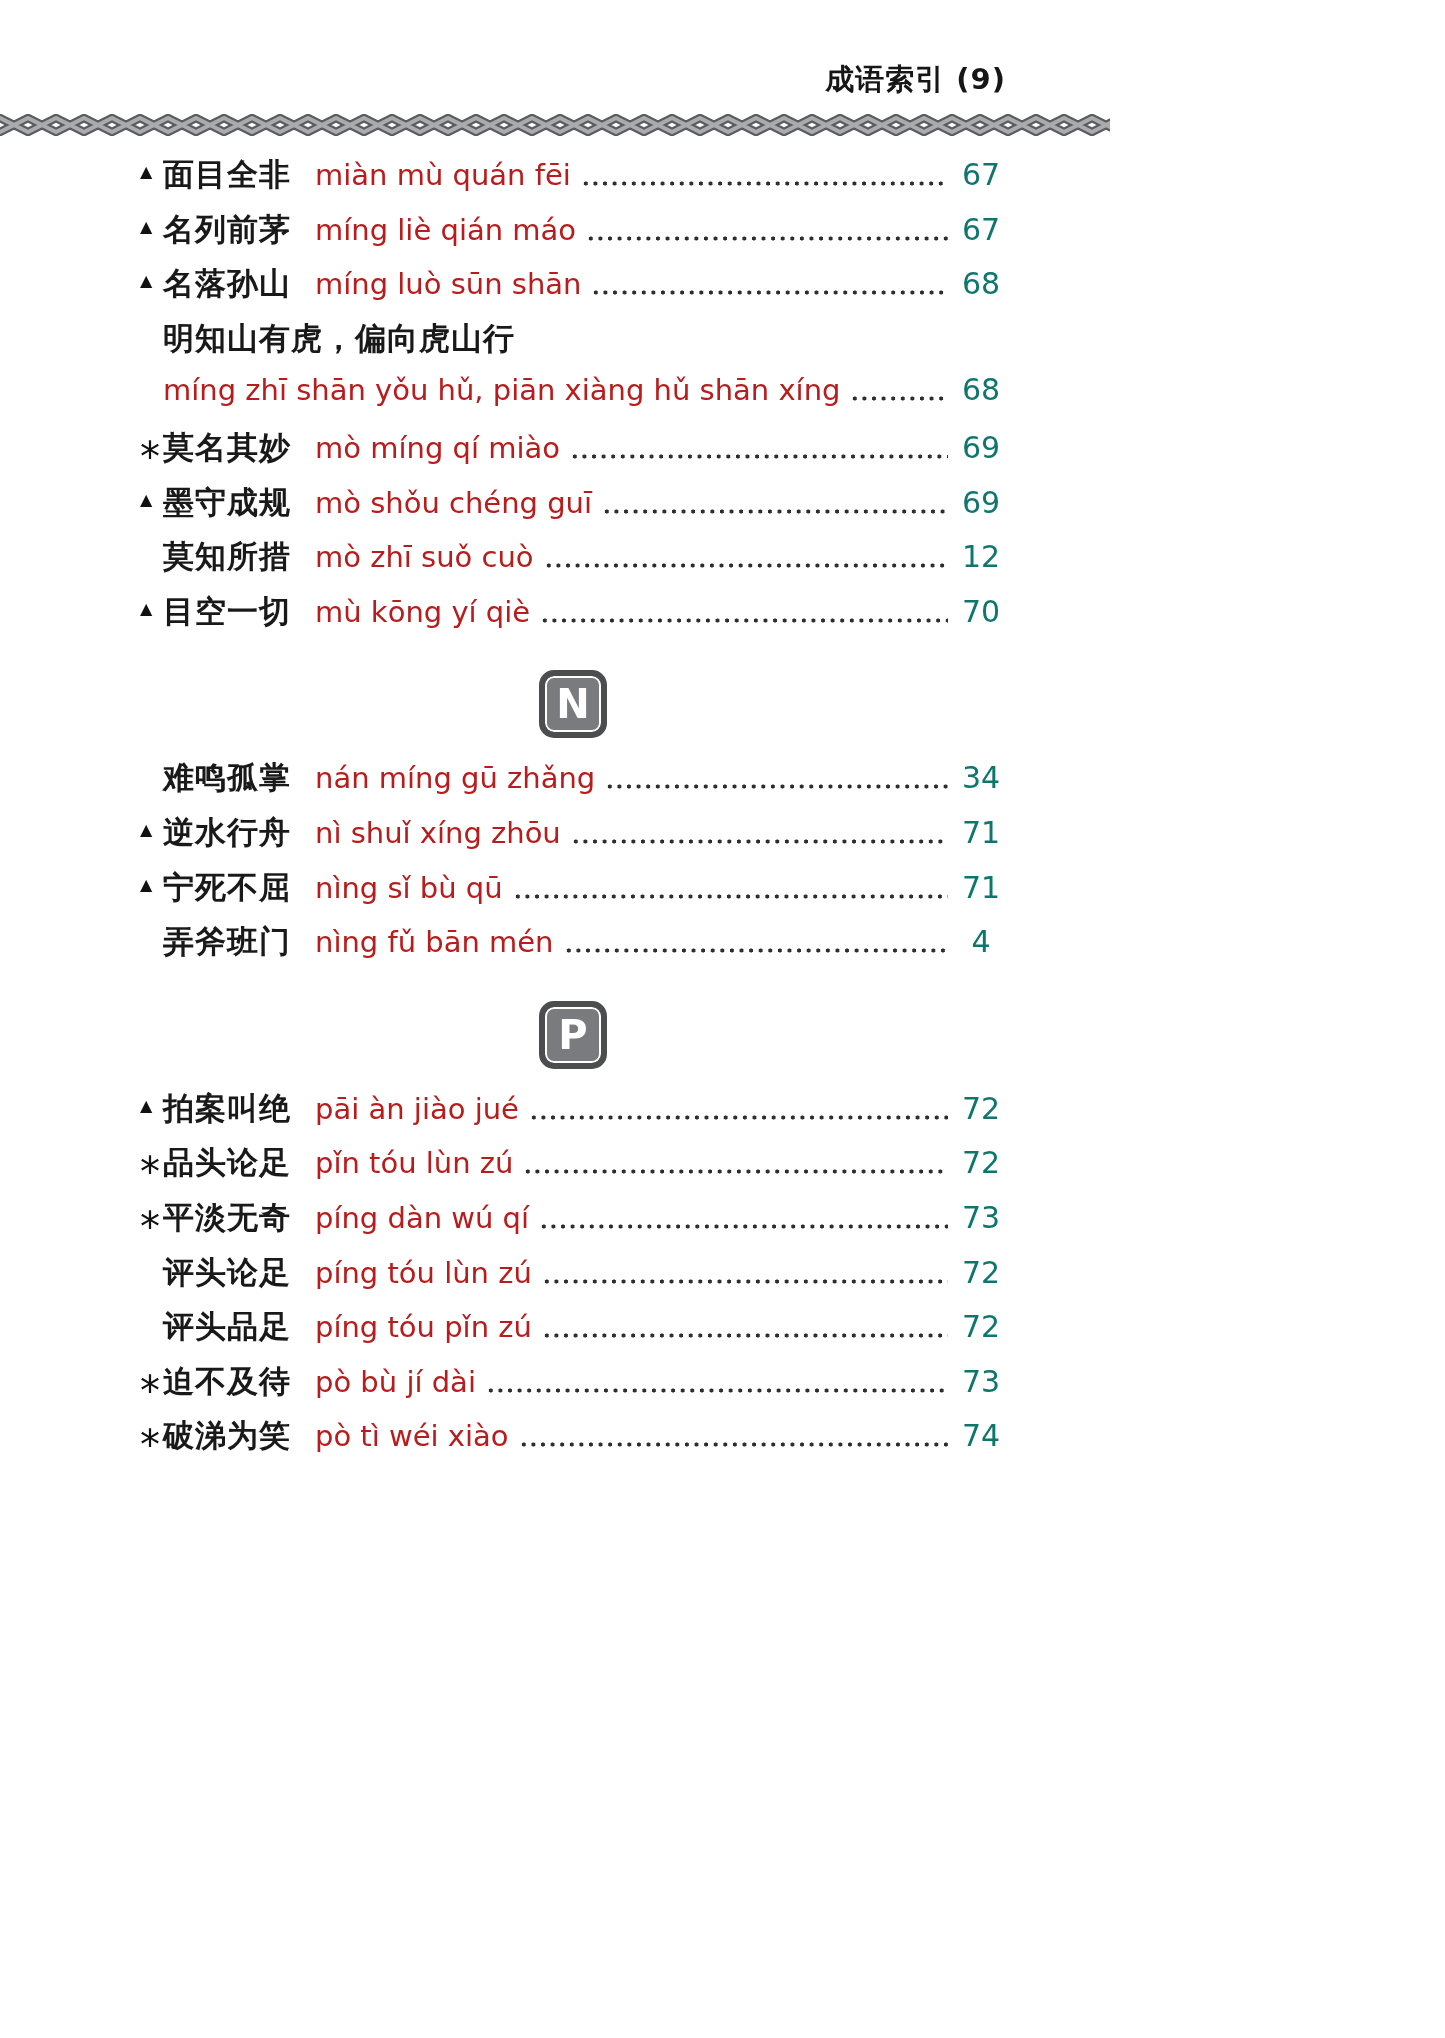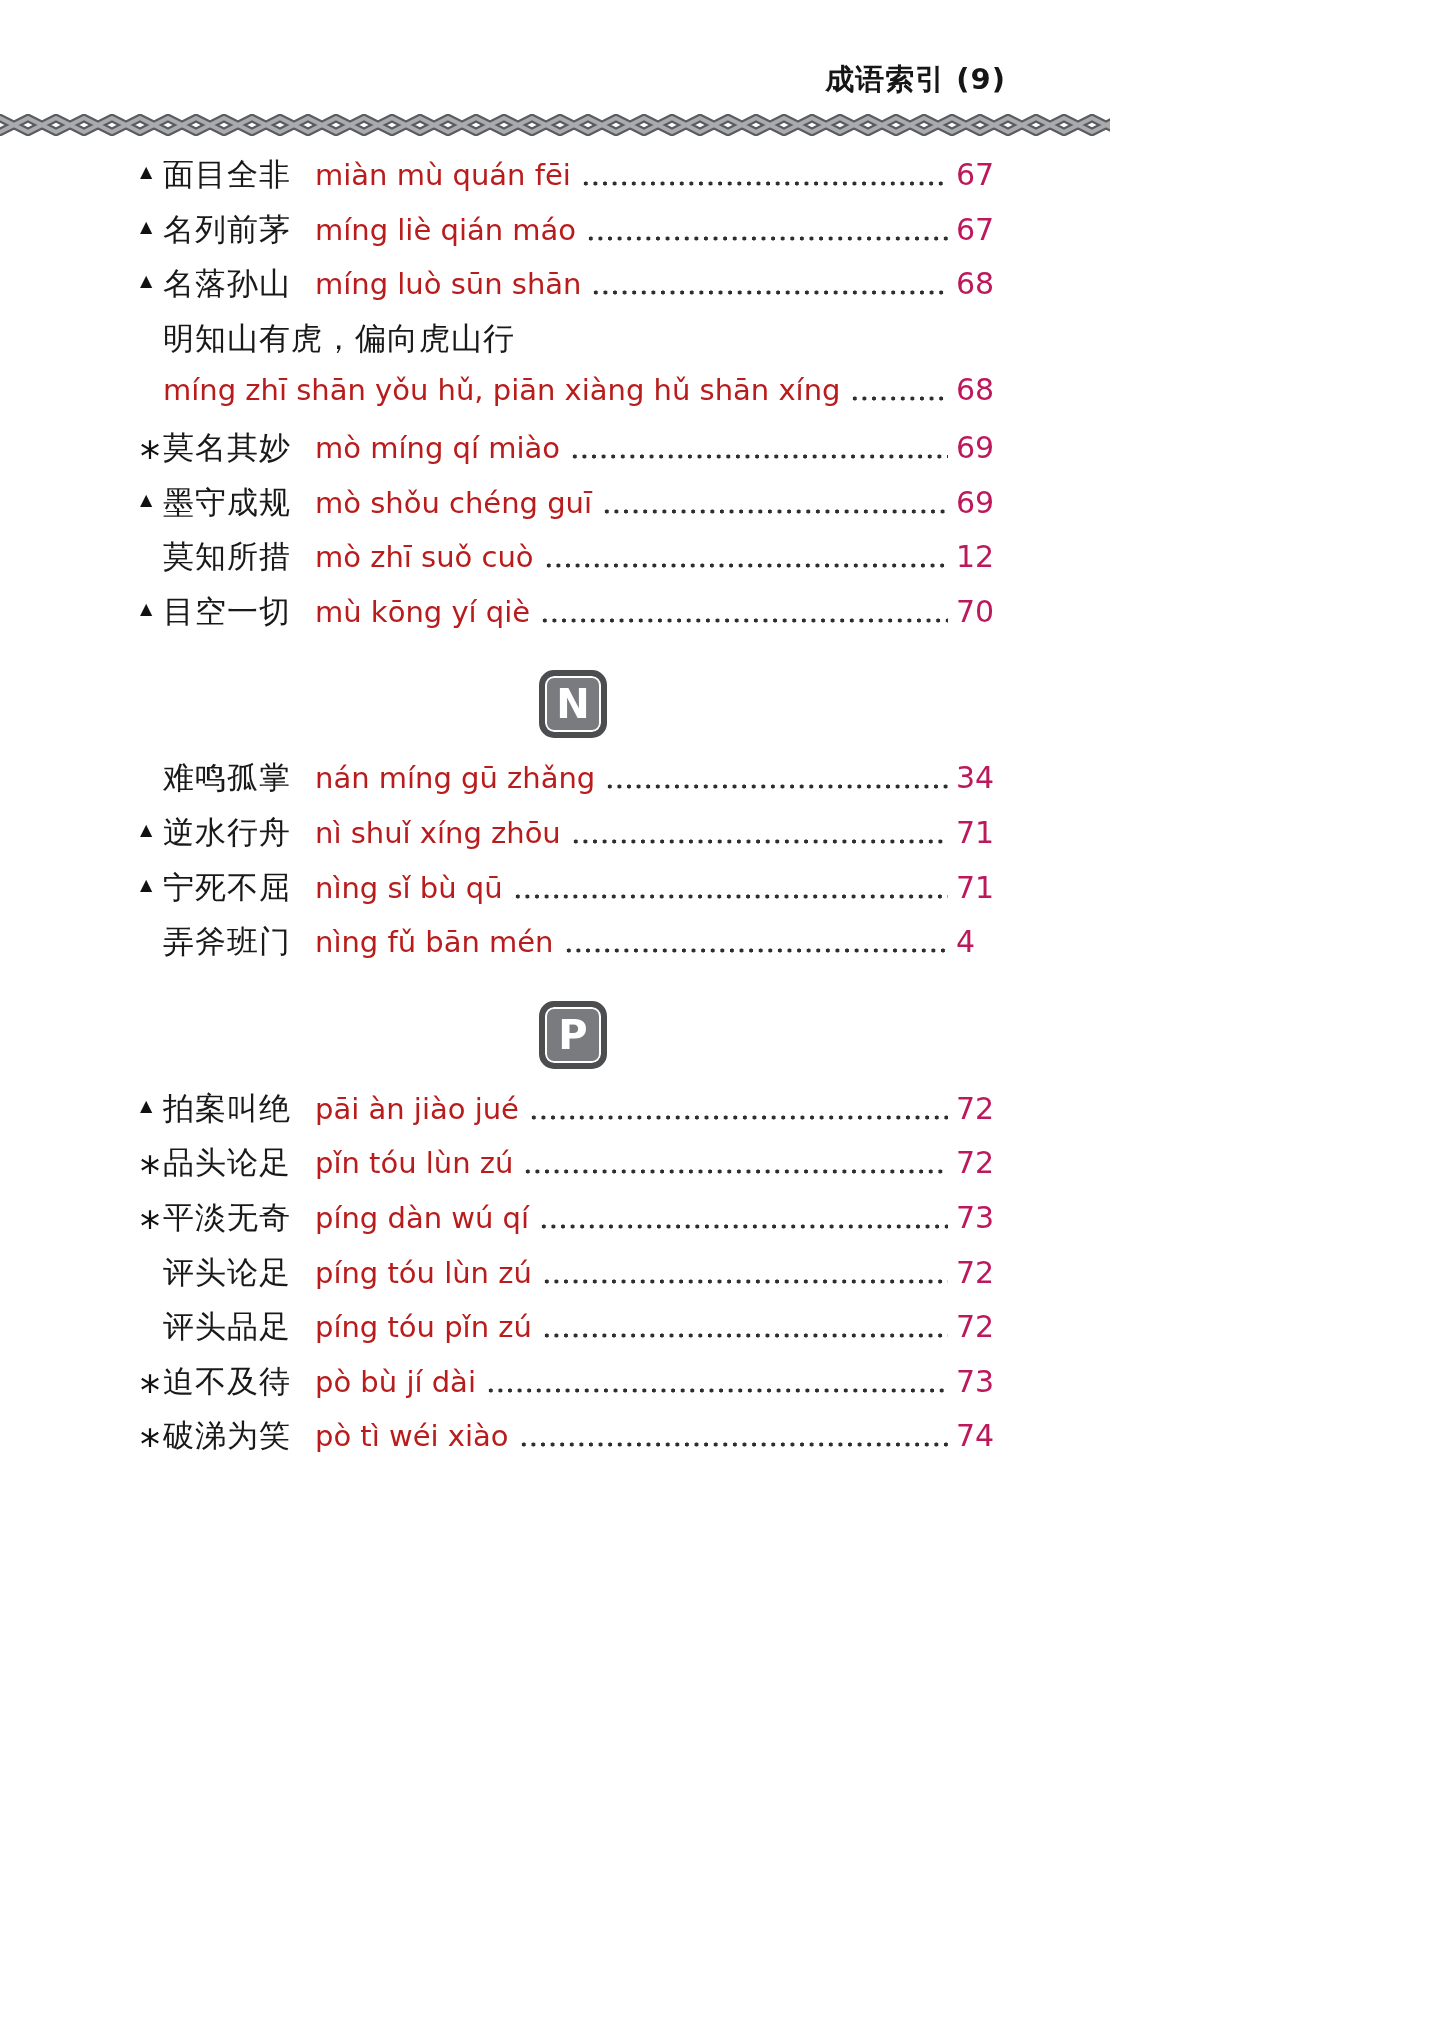--- a/index.html
+++ b/index.html
@@ -53,21 +53,21 @@
   }
   .marker.ast {
     font-size: 40px;
     align-self: flex-start;
     padding-top: 10px;
   }
   .term {
     flex: none;
     width: 152px;
     font-size: 31px;
-    font-weight: 400;
+    font-weight: 700;
     letter-spacing: 1px;
     white-space: nowrap;
     color: #191919;
   }
   .term-long {
     width: auto;
   }
   .pinyin {
     flex: none;
     font-size: 29px;
@@ -80,23 +80,23 @@
     margin: 0 8px 0 10px;
     transform: translateY(3px);
     background-image: radial-gradient(circle, #2d2d2d 1.8px, rgba(0,0,0,0) 2.3px);
     background-size: 9.6px 9px;
     background-position: left bottom;
     background-repeat: repeat-x;
   }
   .page-num {
     flex: none;
     min-width: 50px;
-    text-align: left;
+    text-align: center;
     font-size: 30px;
-    color: #be185d;
+    color: #0f766e;
   }
   .badge-row {
     height: 78px;
     margin: 20px 0 14px 0;
     display: flex;
     align-items: center;
     justify-content: center;
   }
   .badge {
     display: flex;

